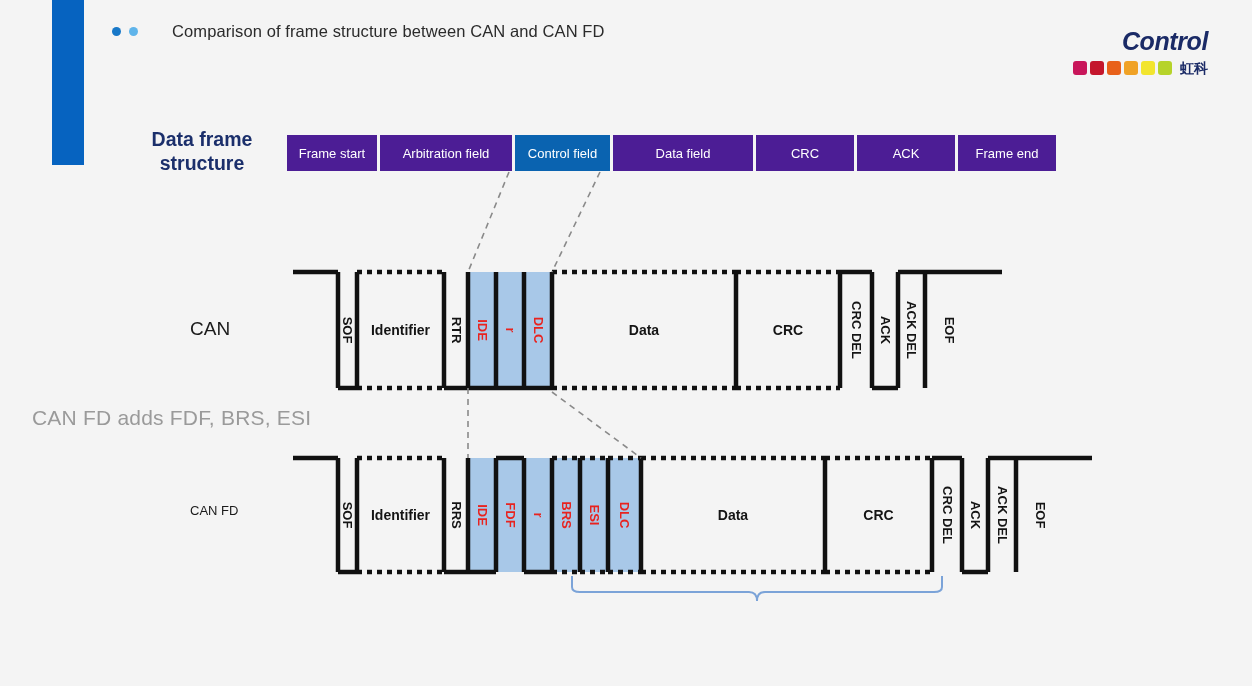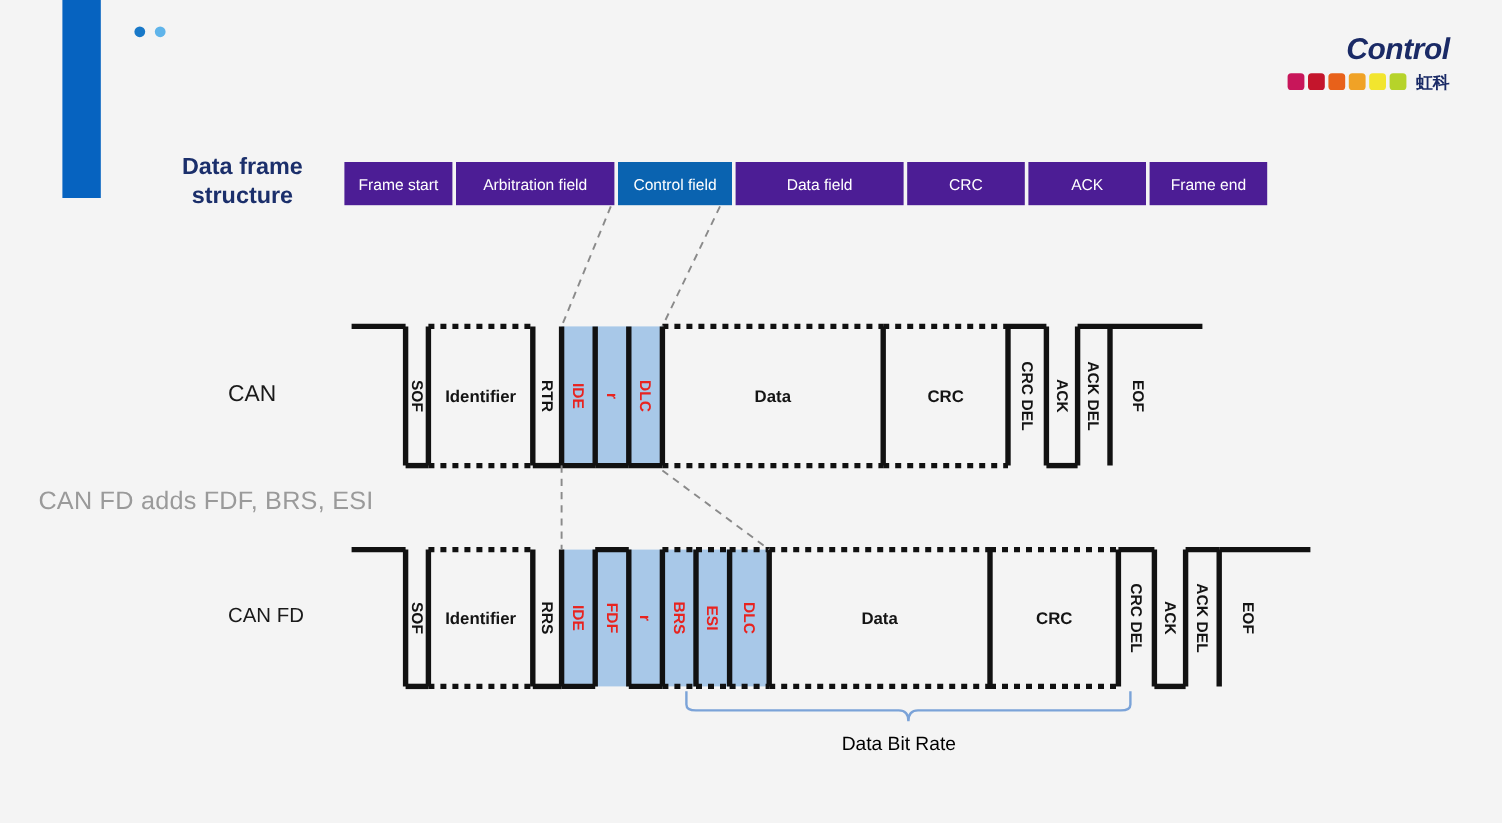--- a/index.html
+++ b/index.html
@@ -59,21 +59,21 @@
   .field-box.active { background: #0a63b0; color: #ffffff; }
 
   
   #side-note {
     position: absolute; left: 32px; top: 406px;
     font-size: 21px; color: #9a9a9a; letter-spacing: .2px; white-space: nowrap;
   }
 
   
   #can-label   { position: absolute; left: 190px; top: 318px; font-size: 19px; color: #1a1a1a; }
-  #canfd-label { position: absolute; left: 190px; top: 503px; font-size: 17px; color: #1a1a1a; }
+  #canfd-label { position: absolute; left: 190px; top: 503px; font-size: 13px; color: #1a1a1a; }
 
   
   #wave-svg { position: absolute; left: 0; top: 0; width: 1252px; height: 686px; }
 
   .seg-label {
     font-family: "Liberation Sans", sans-serif;
     font-size: 13px; fill: #141414; font-weight: bold;
   }
   .seg-label.rot { }
   .seg-label.red { fill: #e8231f; }
@@ -83,20 +83,21 @@
 </head>
 <body>
 
 <div id="stage">
 
   <div id="accent-bar"></div>
 
   <div id="header-row">
     <span class="dot dot-dark"></span>
     <span class="dot dot-light"></span>
+    <span id="header-title">Comparison of frame structure between CAN and CAN FD</span>
   </div>
 
   <div id="logo">
     <div id="logo-word">Control</div>
     <div id="logo-swatches">
       <span class="swatch" style="background:#c8165a"></span>
       <span class="swatch" style="background:#c4152c"></span>
       <span class="swatch" style="background:#e8611a"></span>
       <span class="swatch" style="background:#f0a226"></span>
       <span class="swatch" style="background:#f2e52e"></span>
@@ -241,17 +242,14 @@
       <text text-anchor="middle" dominant-baseline="central" class="seg-label rot" transform="rotate(90 975 515)" x="975" y="515">ACK</text>
       <text text-anchor="middle" dominant-baseline="central" class="seg-label rot" transform="rotate(90 1002 515)" x="1002" y="515">ACK DEL</text>
       <text text-anchor="middle" dominant-baseline="central" class="seg-label rot" transform="rotate(90 1040 515)" x="1040" y="515">EOF</text>
       <line x1="509" y1="172" x2="468" y2="272" stroke="#8a8a8a" stroke-width="1.6" stroke-dasharray="6,5"></line>
       <line x1="600" y1="172" x2="552" y2="272" stroke="#8a8a8a" stroke-width="1.6" stroke-dasharray="6,5"></line>
       <line x1="468" y1="388" x2="468" y2="458" stroke="#8a8a8a" stroke-width="1.6" stroke-dasharray="6,5"></line>
       <line x1="552" y1="392" x2="641" y2="458" stroke="#8a8a8a" stroke-width="1.6" stroke-dasharray="6,5"></line>
       <path d="M 572 576 L 572 587 Q 572 592 580 592 L 749 592 Q 757 592 757 601 Q 757 592 765 592 L 934 592 Q 942 592 942 587 L 942 576" fill="none" stroke="#7ba3d8" stroke-width="2"></path>
     </svg>
 
-  <div id="dbr-wrap">
-    <span>Data Bit Rate</span>
-  </div>
 
 </div>
 
 </body></html>

